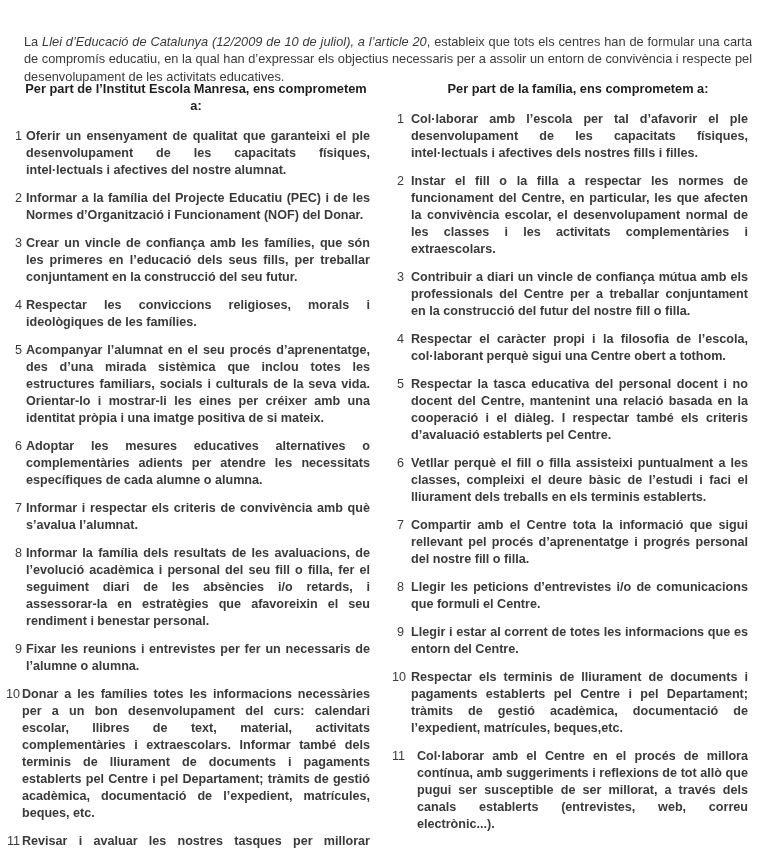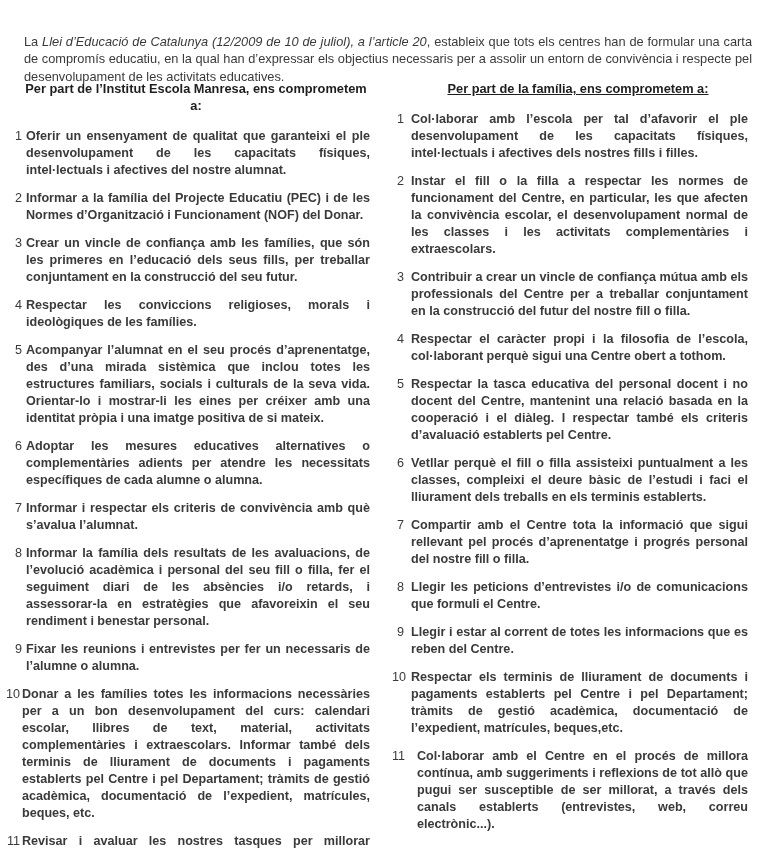--- a/index.html
+++ b/index.html
@@ -17,21 +17,21 @@
   }
   .intro em { font-style: italic; }
   .col { position: absolute; top: 80px; }
   .col.left { left: 10px; width: 360px; }
   .col.right { left: 392px; width: 356px; }
   .col-heading {
     font-weight: bold; color: #1e1e1e; text-align: center;
     font-size: 12.8px; margin: 0 0 14px 0;
   }
   .col.left .col-heading { padding-left: 12px; }
-  .col.right .col-heading { padding-left: 16px; text-decoration: underline; }
+  .col.right .col-heading { padding-left: 16px; }
   ol { list-style: none; margin: 0; padding: 0; }
   li { display: flex; margin-bottom: 11px; }
   .num { flex: 0 0 auto; text-align: right; color: #3a3a3a; }
   .col.left .num { width: 12px; margin-right: 4px; }
   .col.right .num { width: 12px; margin-right: 7px; }
   .col.right li.wide .num { margin-right: 13px; }
   .col.left li.two .num { width: 14px; margin-right: 2px; margin-left: -4px; }
   .txt { flex: 1 1 auto; text-align: justify; font-weight: bold; }
 </style>
 </head>
@@ -95,21 +95,21 @@
     <li>
         <span class="num">1</span>
         <span class="txt">Col·laborar amb l’escola per tal d’afavorir el ple desenvolupament de les capacitats físiques, intel·lectuals i afectives dels nostres fills i filles.</span>
       </li>
     <li>
         <span class="num">2</span>
         <span class="txt">Instar el fill o la filla a respectar les normes de funcionament del Centre, en particular, les que afecten la convivència escolar, el desenvolupament normal de les classes i les activitats complementàries i extraescolars.</span>
       </li>
     <li>
         <span class="num">3</span>
-        <span class="txt">Contribuir a crear un vincle de confiança mútua amb els professionals del Centre per a treballar conjuntament en la construcció del futur del nostre fill o filla.</span>
+        <span class="txt">Contribuir a diari un vincle de confiança mútua amb els professionals del Centre per a treballar conjuntament en la construcció del futur del nostre fill o filla.</span>
       </li>
     <li>
         <span class="num">4</span>
         <span class="txt">Respectar el caràcter propi i la filosofia de l’escola, col·laborant perquè sigui una Centre obert a tothom.</span>
       </li>
     <li>
         <span class="num">5</span>
         <span class="txt">Respectar la tasca educativa del personal docent i no docent del Centre, mantenint una relació basada en la cooperació i el diàleg. I respectar també els criteris d’avaluació establerts pel Centre.</span>
       </li>
     <li>
@@ -119,21 +119,21 @@
     <li>
         <span class="num">7</span>
         <span class="txt">Compartir amb el Centre tota la informació que sigui rellevant pel procés d’aprenentatge i progrés personal del nostre fill o filla.</span>
       </li>
     <li>
         <span class="num">8</span>
         <span class="txt">Llegir les peticions d’entrevistes i/o de comunicacions que formuli el Centre.</span>
       </li>
     <li>
         <span class="num">9</span>
-        <span class="txt">Llegir i estar al corrent de totes les informacions que es reben del Centre.</span>
+        <span class="txt">Llegir i estar al corrent de totes les informacions que es entorn del Centre.</span>
       </li>
     <li>
         <span class="num">10</span>
         <span class="txt">Respectar els terminis de lliurament de documents i pagaments establerts pel Centre i pel Departament; tràmits de gestió acadèmica, documentació de l’expedient, matrícules, beques,etc.</span>
       </li>
     <li class="wide">
         <span class="num">11</span>
         <span class="txt">Col·laborar amb el Centre en el procés de millora contínua, amb suggeriments i reflexions de tot allò que pugui ser susceptible de ser millorat, a través dels canals establerts (entrevistes, web, correu electrònic...).</span>
       </li>
   </ol>

